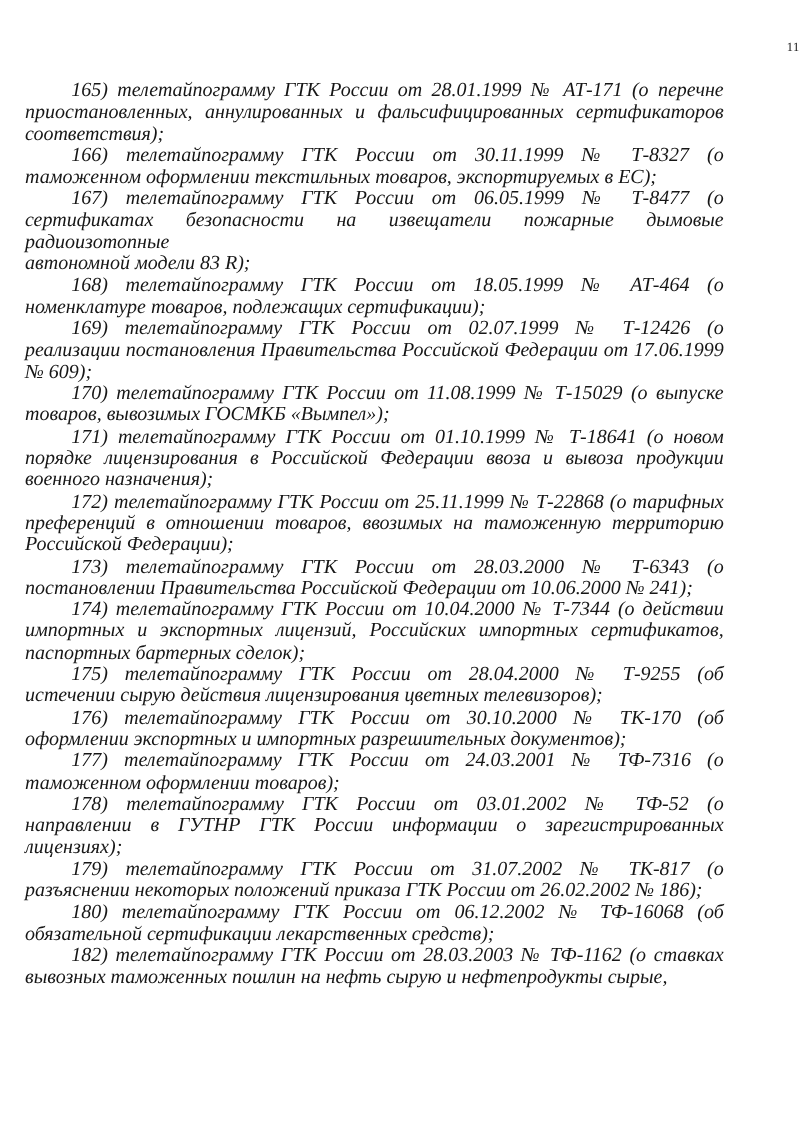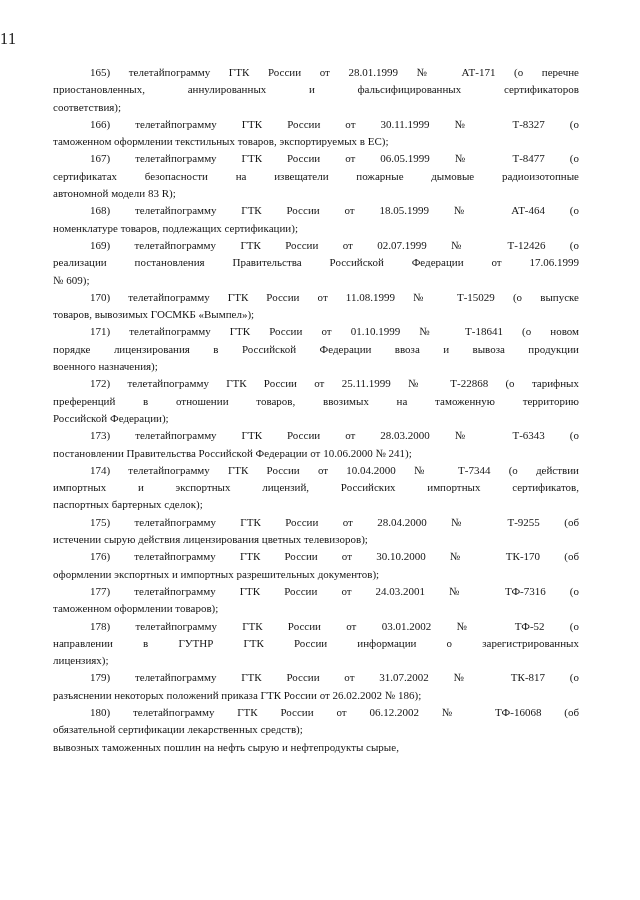--- a/index.html
+++ b/index.html
@@ -15,29 +15,30 @@
     font-family: "Liberation Serif", "DejaVu Serif", serif;
   }
   .page {
     width: 640px;
     height: 900px;
     background: #ffffff;
     box-sizing: border-box;
   }
   .page-number {
     margin-top: 32px;
-    font-size: 16px;
+    font-size: 10px;
     line-height: 13px;
-    text-align: left;
+    text-align: right;
     letter-spacing: 0.5px;
   }
   .content {
-    margin: 19px 61px 0 53px;
-    font-size: 11px;
+    margin: 19px 61px 0 20px;
+    font-size: 16px;
     line-height: 17.3px;
+    font-style: italic;
   }
   .para {
     margin: 0;
     padding: 0;
   }
   .line {
     text-align: justify;
     text-align-last: justify;
     -moz-text-align-last: justify;
     white-space: normal;
@@ -121,16 +122,17 @@
       </div>
       <div class="para">
         <div class="line first">179) телетайпограмму ГТК России от 31.07.2002 № ТК-817 (о</div>
         <div class="line last">разъяснении некоторых положений приказа ГТК России от 26.02.2002 № 186);</div>
       </div>
       <div class="para">
         <div class="line first">180) телетайпограмму ГТК России от 06.12.2002 № ТФ-16068 (об</div>
         <div class="line last">обязательной сертификации лекарственных средств);</div>
       </div>
       <div class="para">
+        <div class="line first">182) телетайпограмму ГТК России от 28.03.2003 № ТФ-1162 (о ставках</div>
         <div class="line last">вывозных таможенных пошлин на нефть сырую и нефтепродукты сырые,</div>
       </div>
     </div>
 </main>
 
 </body></html>

